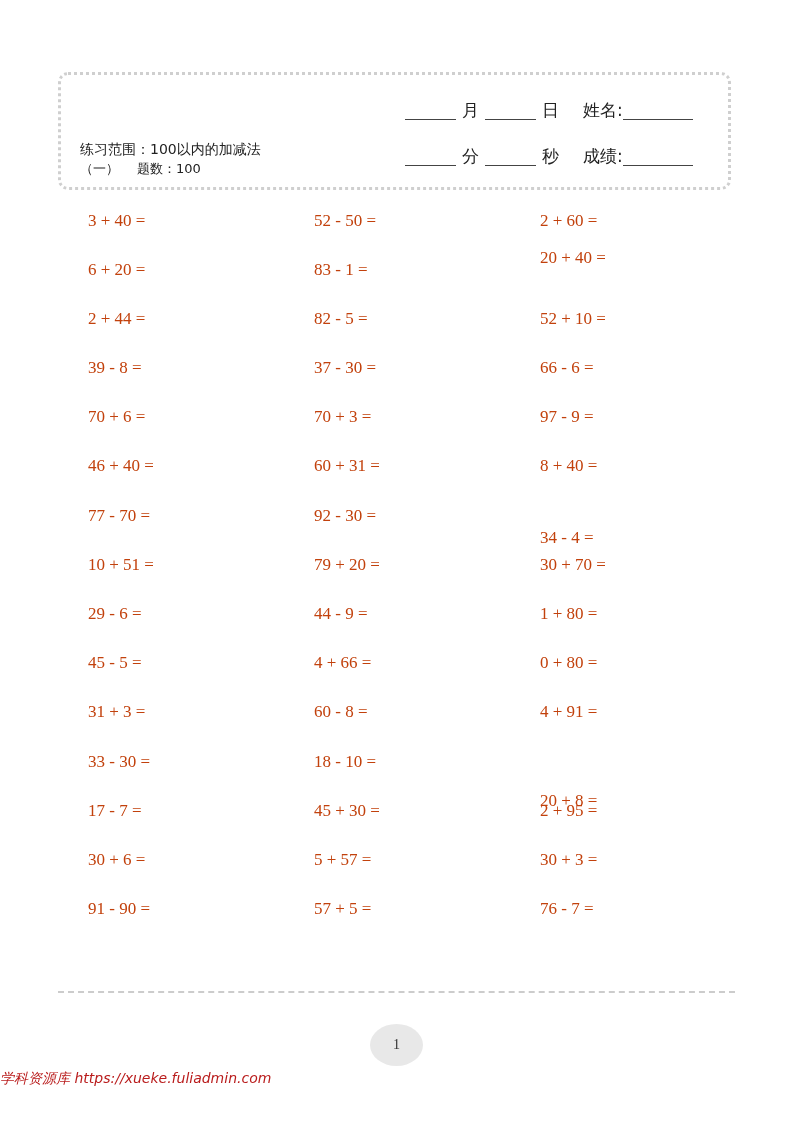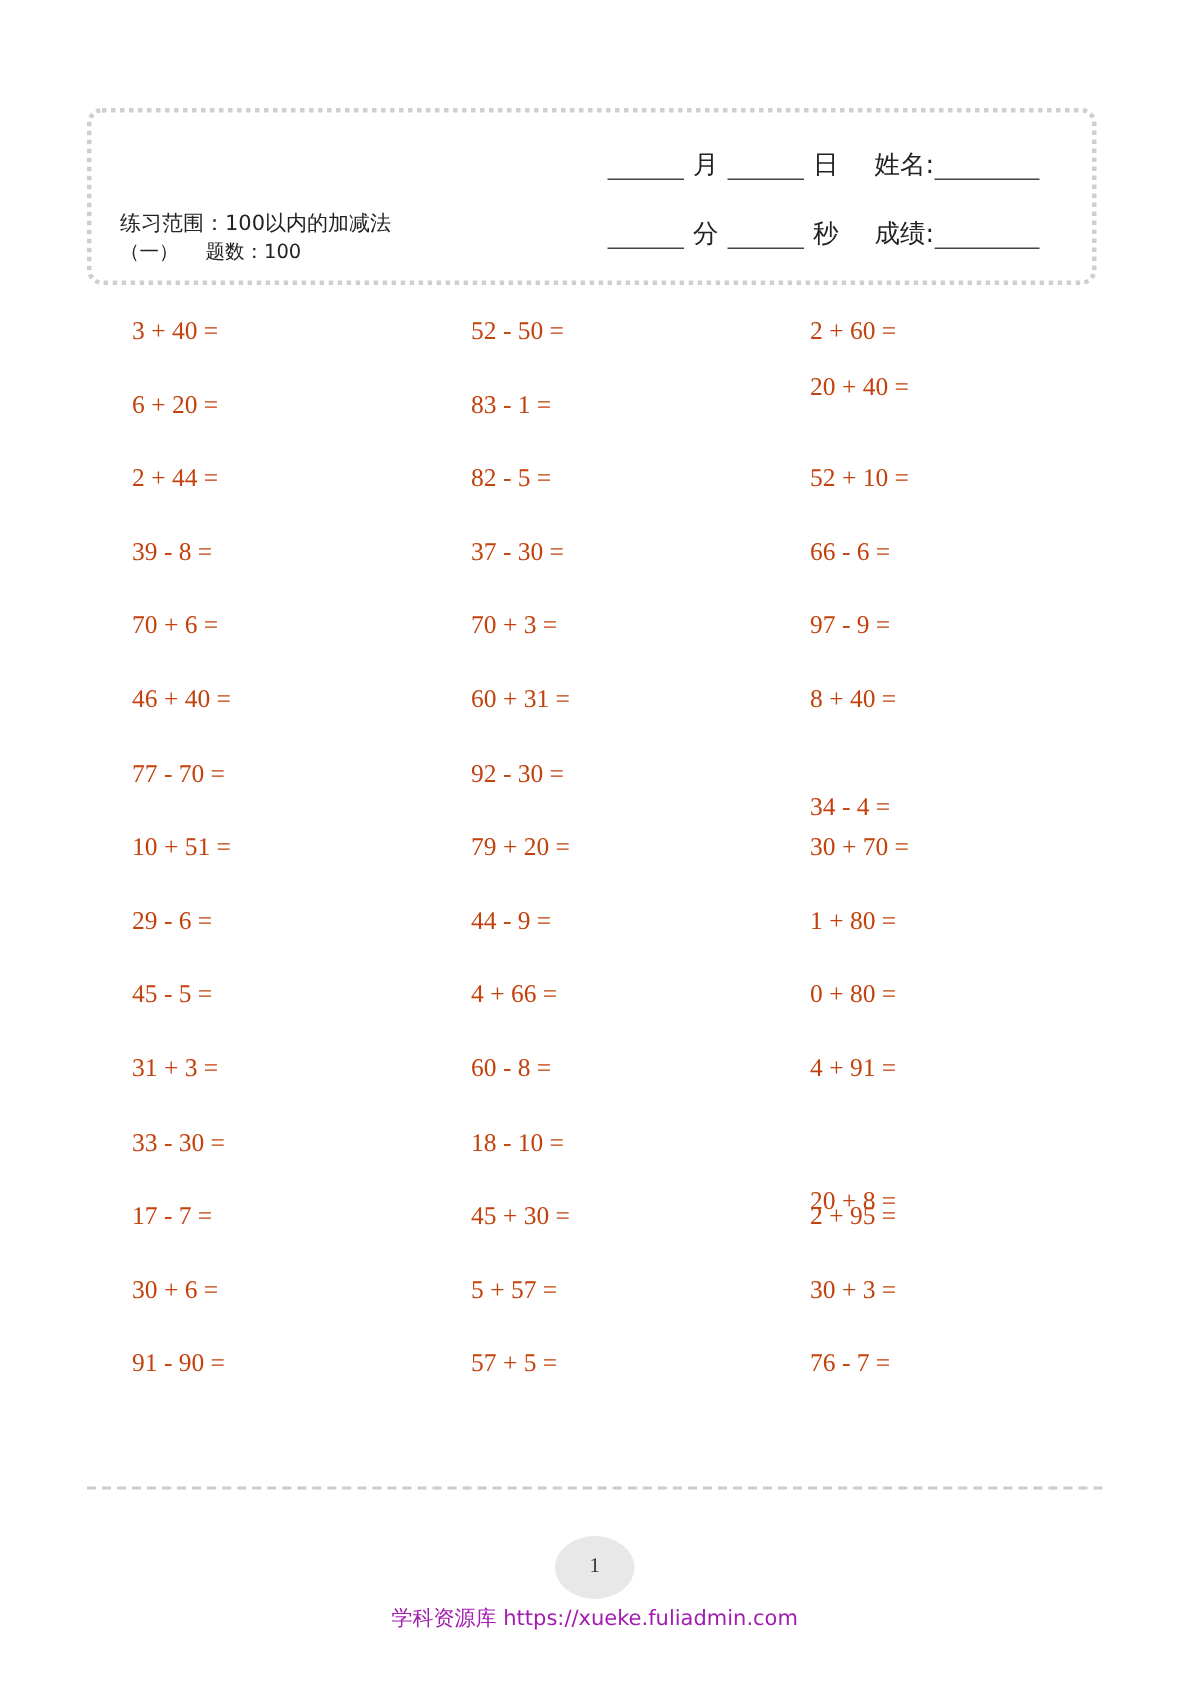--- a/index.html
+++ b/index.html
@@ -86,24 +86,25 @@
       align-items: center;
       justify-content: center;
       font-size: 14px;
       color: #333333;
     }
     .footer-source {
       position: absolute;
       left: 0;
       width: 793px;
       top: 1070px;
-      text-align: center;
+      text-align: left;
       font-family: "DejaVu Sans", "Liberation Sans", sans-serif;
       font-size: 14px;
-      color: #a21caf;
+      color: #b91c1c;
+      font-style: italic;
     }
   </style>
 </head>
 <body>
 
 <div class="header-box"></div>
 
 <div class="range-info">
   <span class="range-line1">练习范围：100以内的加减法</span>
   <span class="range-line2">

